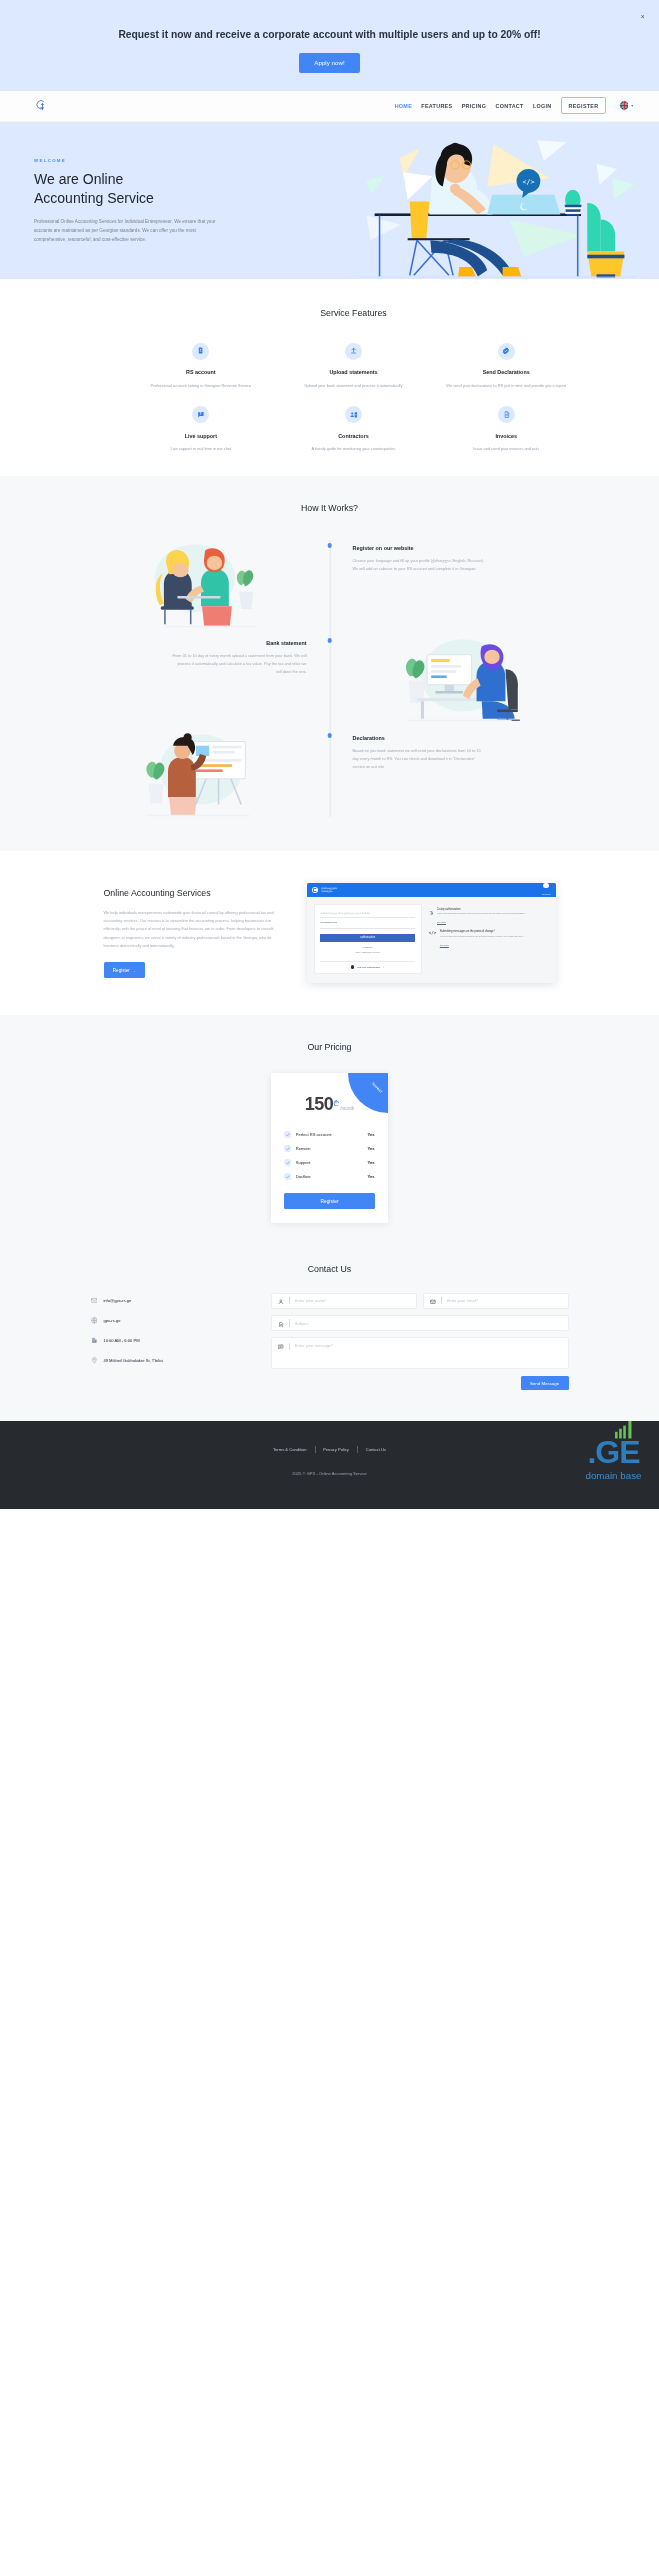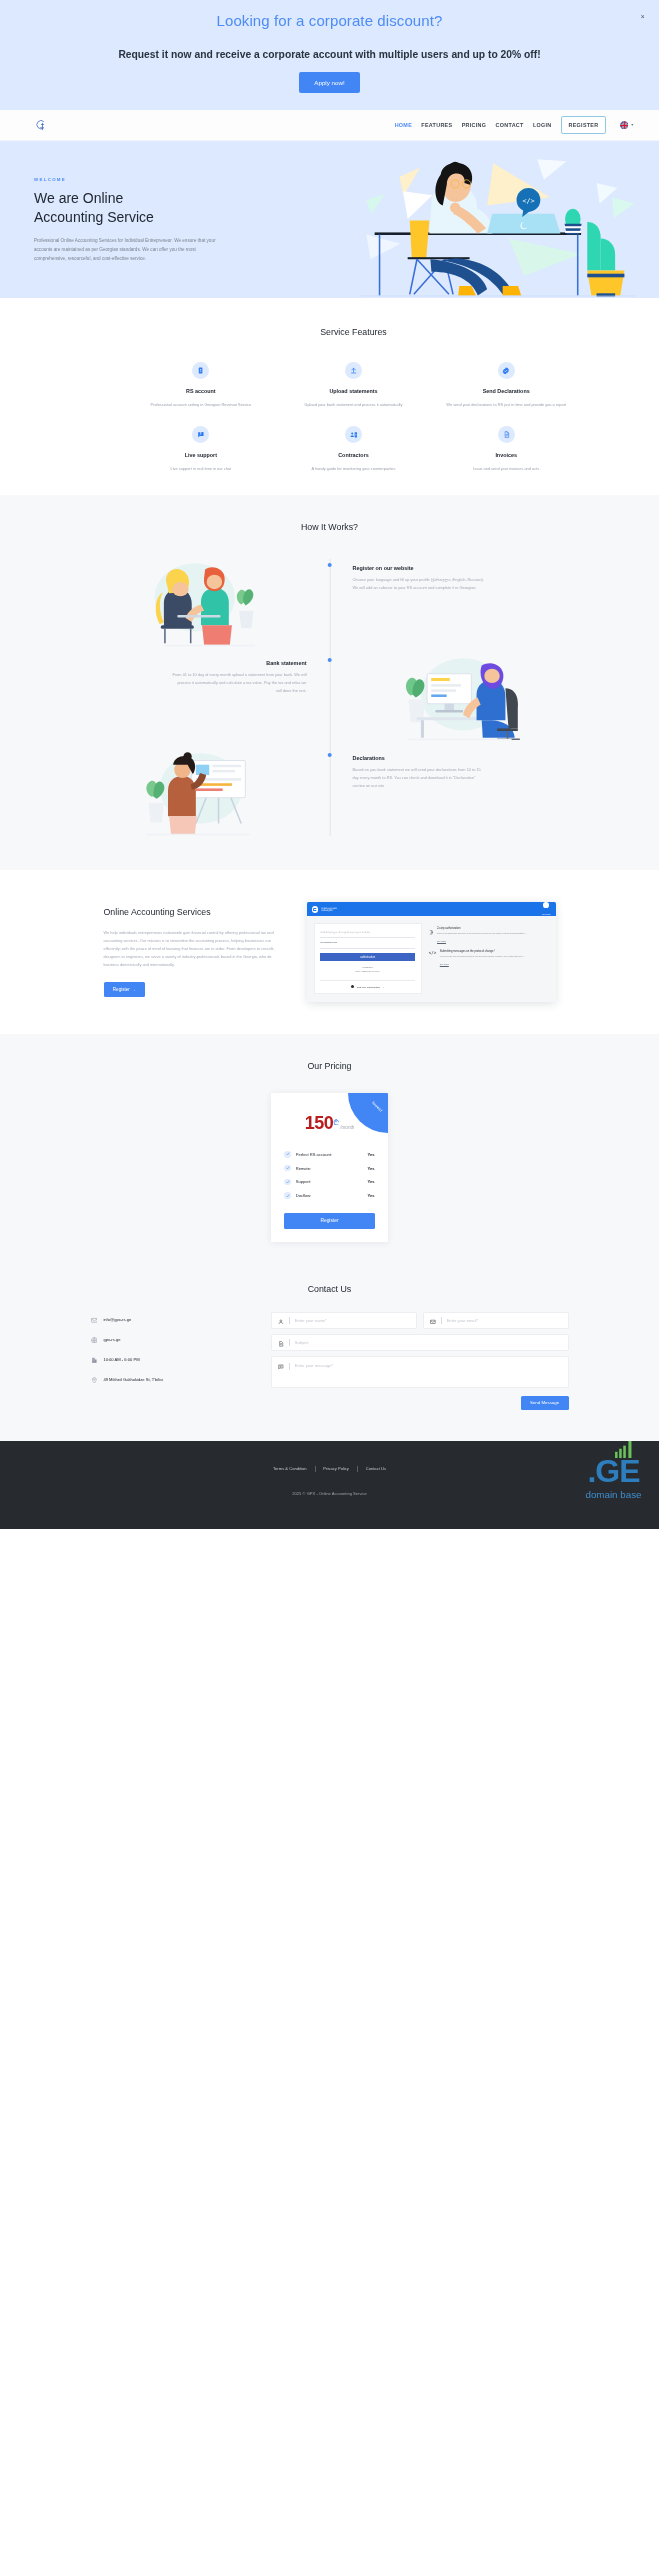--- a/index.html
+++ b/index.html
@@ -166,21 +166,21 @@
   }
   .ribbon {
     position: absolute; top: 0; right: 0; width: 40px; height: 40px;
     background: #4285f4; border-bottom-left-radius: 100%;
   }
   .ribbon span {
     position: absolute; top: 11.3px; right: 4.6px; color: #fff; font-size: 4.1px;
     transform: rotate(45deg); letter-spacing: 0.2px;
   }
   .price-row { text-align: center; margin-bottom: 16.5px; }
-  .price-amt { font-size: 18px; font-weight: 700; color: #b91c1c; letter-spacing: -0.5px; }
+  .price-amt { font-size: 18px; font-weight: 700; color: #404040; letter-spacing: -0.5px; }
   .price-cur { font-size: 7.7px; color: #4285f4; vertical-align: super; }
   .price-per { font-size: 4.6px; color: #a2a8b3; margin-left: 1px; }
   .plist { list-style: none; margin-bottom: 13.4px; }
   .prow { display: flex; align-items: center; font-size: 4.1px; margin-bottom: 7.2px; }
   .pchk {
     width: 6.7px; height: 6.7px; border-radius: 50%; background: #e2ecfd;
     display: flex; align-items: center; justify-content: center; margin-right: 4.6px; flex: none;
   }
   .plabel { color: #222831; }
   .pval { margin-left: auto; color: #222831; font-weight: 700; }
@@ -226,21 +226,20 @@
   .watermark { position: absolute; right: 7px; top: 0px; text-align: center; pointer-events: none; }
   .wm-ge { font-size: 32px; font-weight: 700; color: #2e7dbd; letter-spacing: -1px; line-height: 1; }
   .wm-sub { font-size: 9.8px; color: #3d8fd0; margin-top: 2.1px; }
 </style>
 </head>
 <body>
 
 <div class="page">
 
   <div class="promo">
-    <div class="promo-title">Looking for a corporate discount?</div>
     <div class="promo-sub">Request it now and receive a corporate account with multiple users and up to 20% off!</div>
     <button class="promo-btn">Apply now!</button>
     <button class="promo-close">×</button>
   </div>
 
   <div class="navbar">
     <div class="logo">
       <svg viewBox="0 0 28 28" width="14.4" height="14.4">
         <path d="M19 7 A8 8 0 1 0 19 19 L12 19" fill="none" stroke="#4671c6" stroke-width="1.6"></path>
         <path d="M13.5 12.5 h6 M16.5 9.5 v14" fill="none" stroke="#4671c6" stroke-width="1.6"></path>

